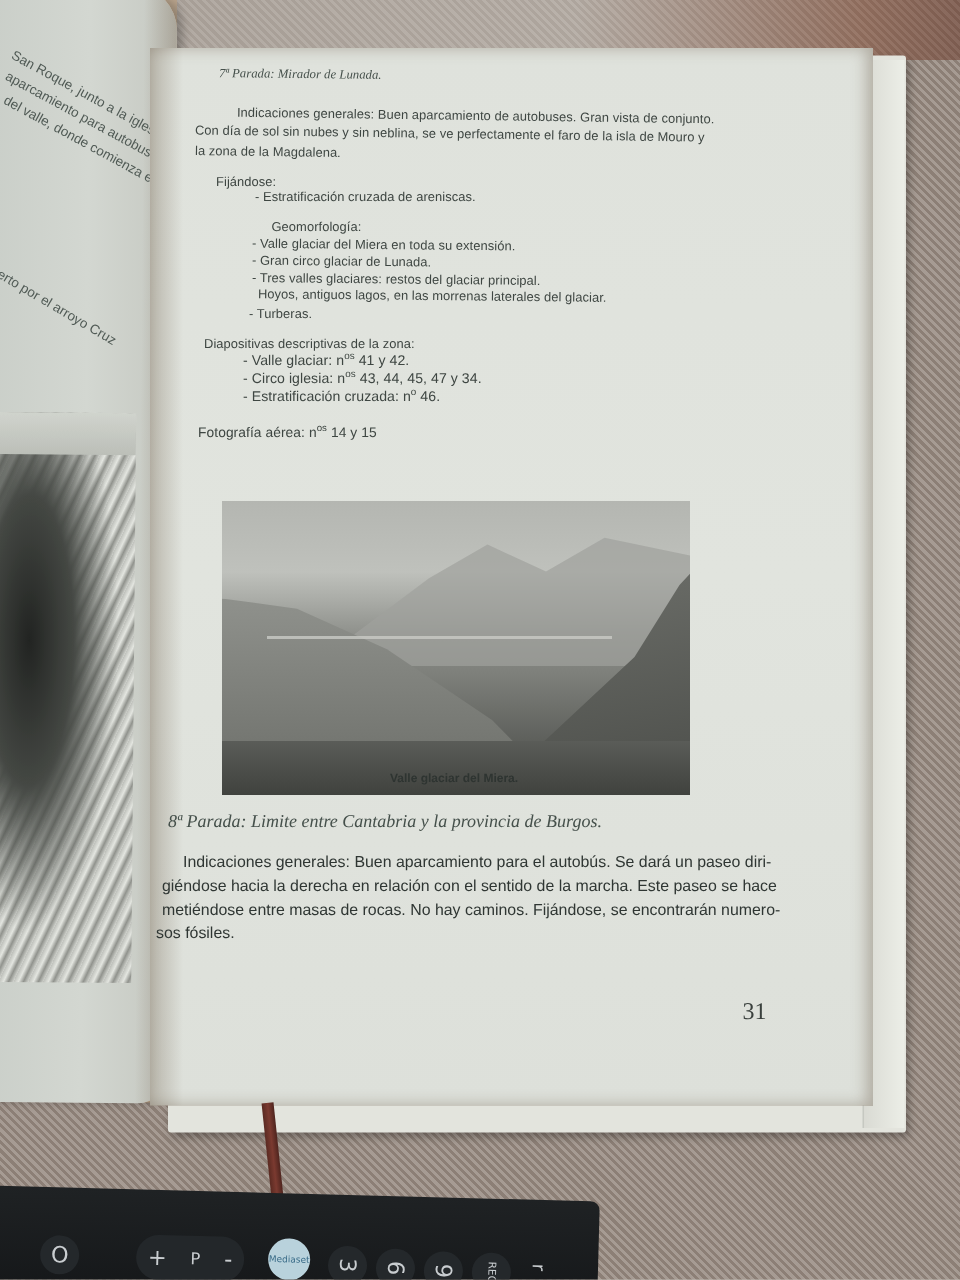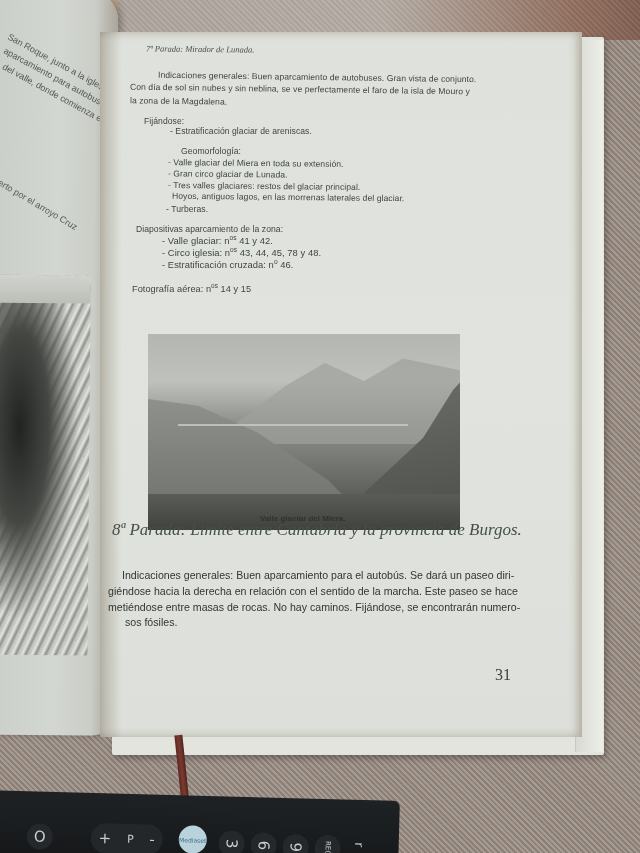--- a/index.html
+++ b/index.html
@@ -153,60 +153,60 @@
 <div class="right-page">
   <div class="shade"></div>
 
   <div class="t heading-italic" style="left:46px; top:12px; font-size:8.5px; transform: rotate(0.6deg);">7ª Parada: Mirador de Lunada.</div>
 
   <div class="t body-text" style="left:58px; top:40px; transform: rotate(0.8deg);">Indicaciones generales: Buen aparcamiento de autobuses. Gran vista de conjunto.</div>
   <div class="t body-text" style="left:30px; top:52px; transform: rotate(0.8deg);">Con día de sol sin nubes y sin neblina, se ve perfectamente el faro de la isla de Mouro y</div>
   <div class="t body-text" style="left:30px; top:64px; transform: rotate(0.8deg);">la zona de la Magdalena.</div>
 
   <div class="t body-text" style="left:44px; top:84px;">Fijándose:</div>
-  <div class="t body-text" style="left:70px; top:94px;">- Estratificación glaciar de areniscas.</div>
+  <div class="t body-text" style="left:70px; top:94px;">- Estratificación cruzada de areniscas.</div>
 
   <div class="t body-text" style="left:42px; top:114px;margin-left:39px;">Geomorfología:</div>
   <div class="t body-text" style="left:68px; top:126px; transform: rotate(0.6deg);">- Valle glaciar del Miera en toda su extensión.</div>
   <div class="t body-text" style="left:68px; top:137px; transform: rotate(0.6deg);">- Gran circo glaciar de Lunada.</div>
   <div class="t body-text" style="left:68px; top:149px; transform: rotate(0.6deg);">- Tres valles glaciares: restos del glaciar principal.</div>
   <div class="t body-text" style="left:72px; top:160px; transform: rotate(0.6deg);">Hoyos, antiguos lagos, en las morrenas laterales del glaciar.</div>
   <div class="t body-text" style="left:66px; top:172px;">- Turberas.</div>
 
-  <div class="t body-text" style="left:36px; top:192px;">Diapositivas aparcamiento de la zona:</div>
+  <div class="t body-text" style="left:36px; top:192px;">Diapositivas descriptivas de la zona:</div>
   <div class="t body-text" style="left:62px; top:202px; font-size:9.4px;">
     <span>- Valle glaciar: n</span><sup>os</sup><span> 41 y 42.</span>
   </div>
   <div class="t body-text" style="left:62px; top:214px; font-size:9.4px;">
-    <span>- Circo iglesia: n</span><sup>os</sup><span> 43, 44, 45, 78 y 48.</span>
+    <span>- Circo iglesia: n</span><sup>os</sup><span> 43, 44, 45, 47 y 34.</span>
   </div>
   <div class="t body-text" style="left:62px; top:226px; font-size:9.4px;">
     <span>- Estratificación cruzada: n</span><sup>o</sup><span> 46.</span>
   </div>
 
   <div class="t body-text" style="left:32px; top:250px; font-size:9.2px;">
     <span>Fotografía aérea: n</span><sup>os</sup><span> 14 y 15</span>
   </div>
 
   <div class="photo">
     <div class="mtn-back"></div>
     <div class="hill-left"></div>
     <div class="mtn-right"></div>
     <div class="road"></div>
     <div class="floor"></div>
   </div>
 
   <div class="t caption" style="left:160px; top:482px;">Valle glaciar del Miera.</div>
 
-  <div class="t heading-italic" style="left:12px; top:488px; font-size:17px;">8ª Parada: Limite entre Cantabria y la provincia de Burgos.</div>
+  <div class="t heading-italic" style="left:12px; top:508px; font-size:12px;">8ª Parada: Limite entre Cantabria y la provincia de Burgos.</div>
 
   <div class="t body-text-lg" style="left:22px; top:537px;">Indicaciones generales: Buen aparcamiento para el autobús. Se dará un paseo diri-</div>
   <div class="t body-text-lg" style="left:8px; top:553px;">giéndose hacia la derecha en relación con el sentido de la marcha. Este paseo se hace</div>
   <div class="t body-text-lg" style="left:8px; top:569px;">metiéndose entre masas de rocas. No hay caminos. Fijándose, se encontrarán numero-</div>
-  <div class="t body-text-lg" style="left:25px; top:584px;text-align:right;">sos fósiles.</div>
+  <div class="t body-text-lg" style="left:4px; top:584px;text-align:right;">sos fósiles.</div>
 
   <div class="t page-number" style="left:395px; top:634px;">31</div>
 </div>
 
 <div class="ribbon"></div>
 
 <div class="remote">
   <div class="rbtn round" style="left:48px; top:32px;">O</div>
   <div class="rbtn pill" style="left:112px; top:30px;">
     <span>+</span>

